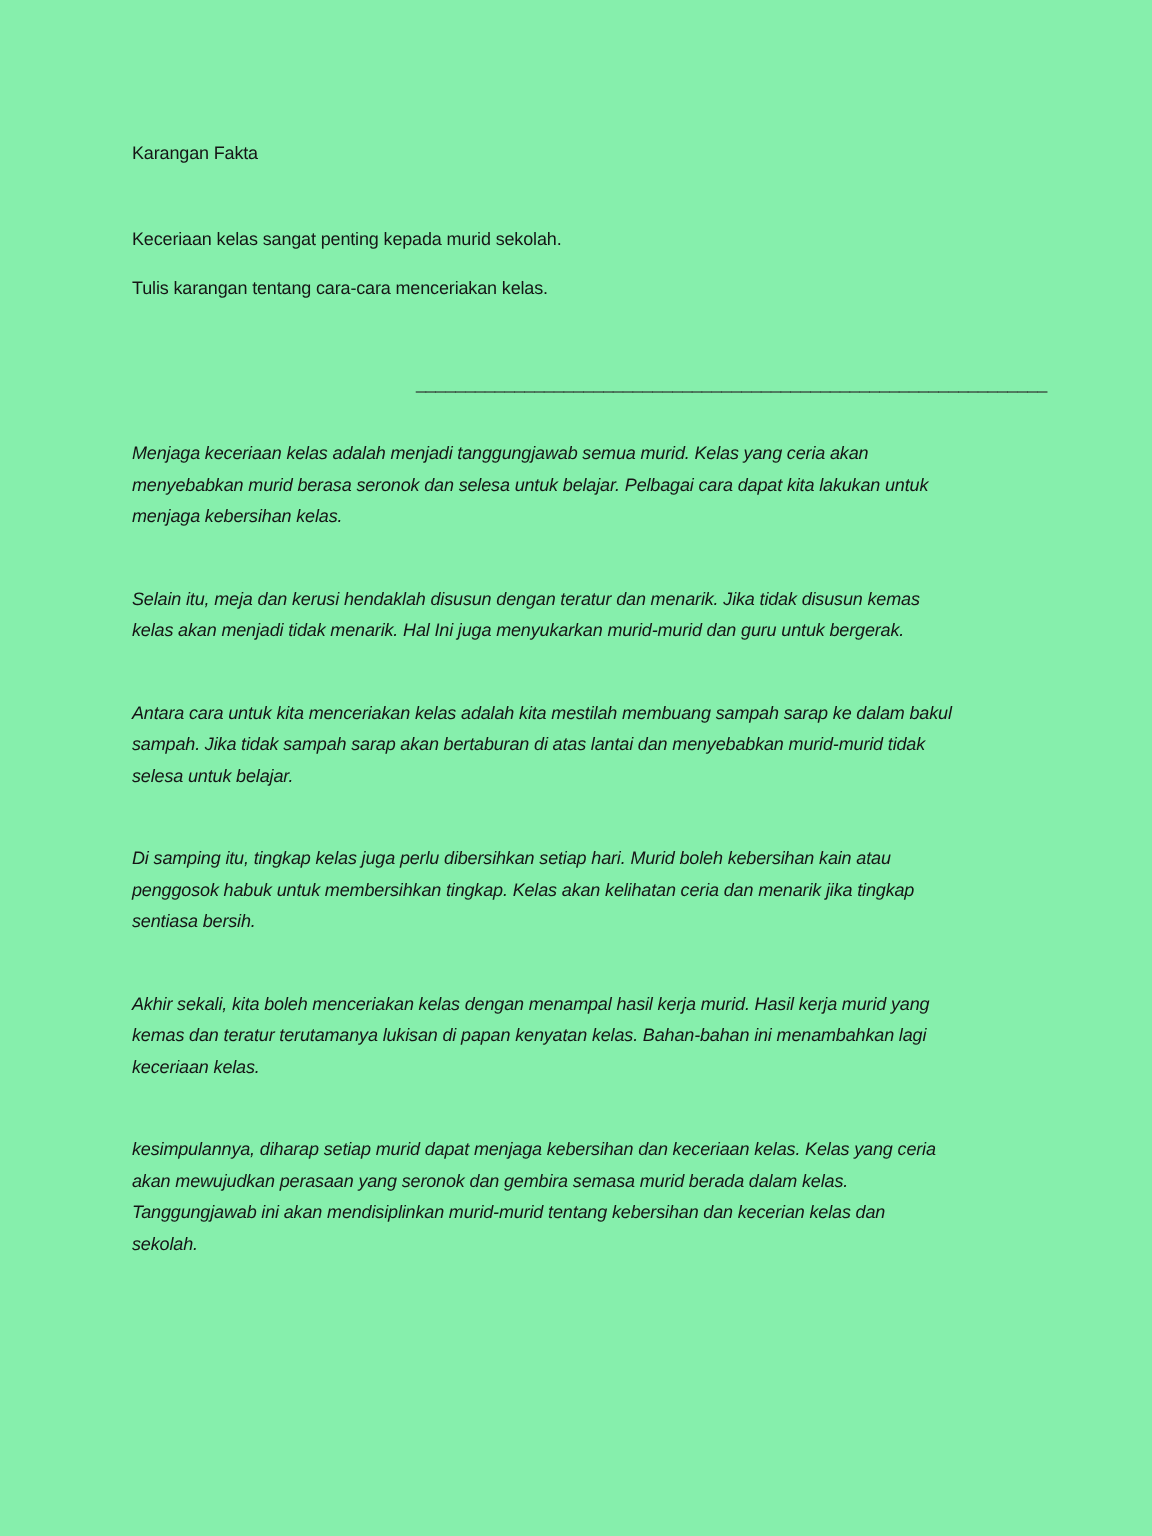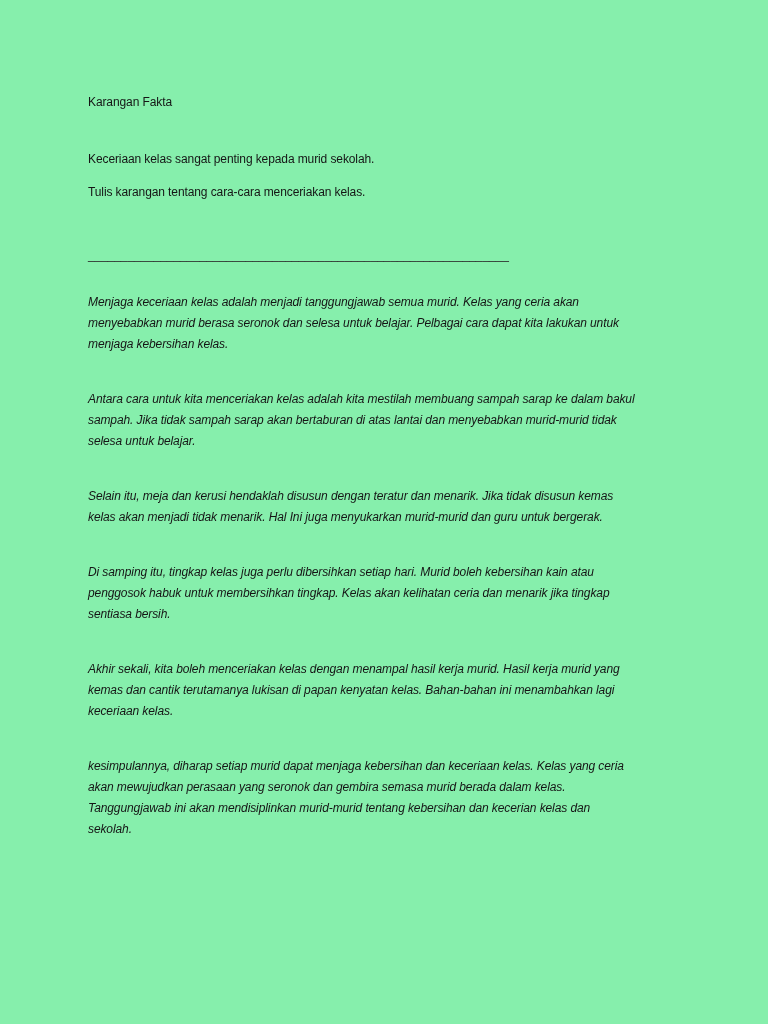--- a/index.html
+++ b/index.html
@@ -31,20 +31,21 @@
     white-space: pre;
   }
   .prompt-line-2 {
     margin: 12px 0 42px 0;
     white-space: pre;
   }
   .separator-line {
     margin: 0 0 26px 0;
     white-space: pre;
     color: #2a2a2a;
+    text-align: right;
   }
   .para {
     margin: 0 0 34px 0;
     white-space: pre;
     font-style: italic;
   }
 </style>
 </head>
 <body>
 
@@ -52,28 +53,28 @@
   <div class="doc-title">Karangan Fakta</div>
 
   <div class="prompt-line-1">Keceriaan kelas sangat penting kepada murid sekolah.</div>
   <div class="prompt-line-2">Tulis karangan tentang cara-cara menceriakan kelas.</div>
 
   <div class="separator-line">________________________________________________________________</div>
 
   <div class="para">Menjaga keceriaan kelas adalah menjadi tanggungjawab semua murid. Kelas yang ceria akan
 menyebabkan murid berasa seronok dan selesa untuk belajar. Pelbagai cara dapat kita lakukan untuk
 menjaga kebersihan kelas.</div>
+  <div class="para">Selain itu, meja dan kerusi hendaklah disusun dengan teratur dan menarik. Jika tidak disusun kemas
+kelas akan menjadi tidak menarik. Hal Ini juga menyukarkan murid-murid dan guru untuk bergerak.</div>
   <div class="para">Antara cara untuk kita menceriakan kelas adalah kita mestilah membuang sampah sarap ke dalam bakul
 sampah. Jika tidak sampah sarap akan bertaburan di atas lantai dan menyebabkan murid-murid tidak
 selesa untuk belajar.</div>
-  <div class="para">Selain itu, meja dan kerusi hendaklah disusun dengan teratur dan menarik. Jika tidak disusun kemas
-kelas akan menjadi tidak menarik. Hal Ini juga menyukarkan murid-murid dan guru untuk bergerak.</div>
   <div class="para">Di samping itu, tingkap kelas juga perlu dibersihkan setiap hari. Murid boleh kebersihan kain atau
 penggosok habuk untuk membersihkan tingkap. Kelas akan kelihatan ceria dan menarik jika tingkap
 sentiasa bersih.</div>
   <div class="para">Akhir sekali, kita boleh menceriakan kelas dengan menampal hasil kerja murid. Hasil kerja murid yang
-kemas dan cantik terutamanya lukisan di papan kenyatan kelas. Bahan-bahan ini menambahkan lagi
+kemas dan teratur terutamanya lukisan di papan kenyatan kelas. Bahan-bahan ini menambahkan lagi
 keceriaan kelas.</div>
   <div class="para">kesimpulannya, diharap setiap murid dapat menjaga kebersihan dan keceriaan kelas. Kelas yang ceria
 akan mewujudkan perasaan yang seronok dan gembira semasa murid berada dalam kelas.
 Tanggungjawab ini akan mendisiplinkan murid-murid tentang kebersihan dan kecerian kelas dan
 sekolah.</div>
 </div>
 
 </body></html>

